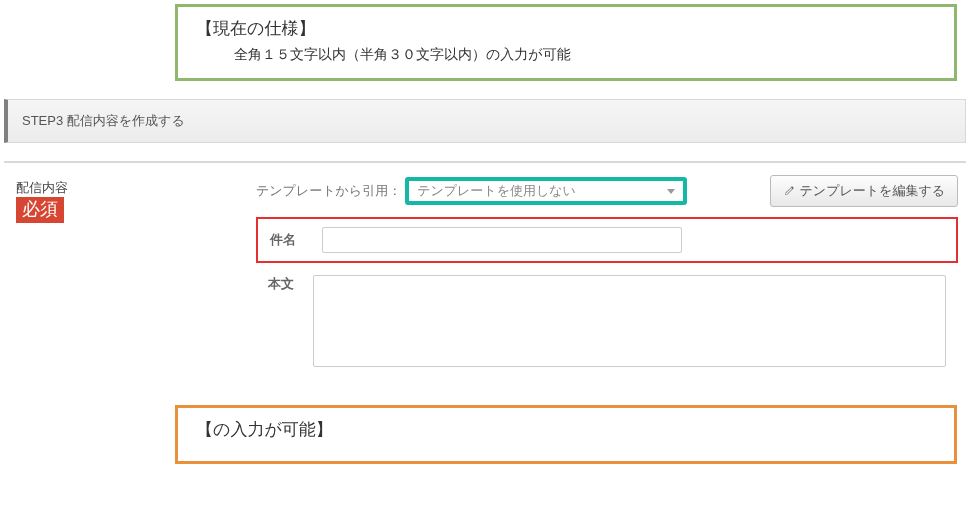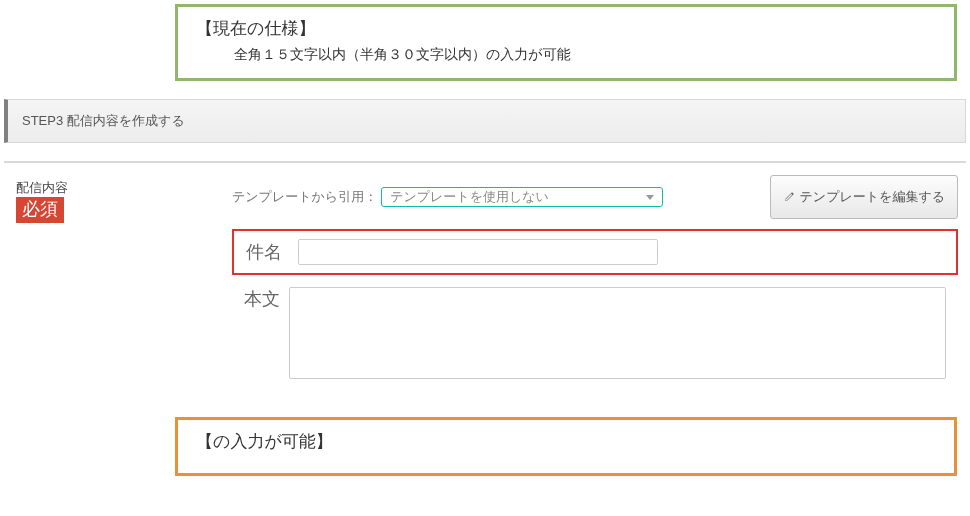--- a/index.html
+++ b/index.html
@@ -66,56 +66,57 @@
     .req-badge {
       background: #d64633;
       color: #fff;
       font-size: 18px;
       padding: 2px 6px;
       line-height: 1.2;
     }
     .right-col {
       flex: 1;
       padding: 12px 8px 8px 8px;
+      margin-left: 24px;
     }
 
     
     .template-row {
       display: flex;
       align-items: center;
       gap: 4px;
       margin-bottom: 10px;
     }
     .template-label {
       font-size: 13px;
       color: #777;
     }
     .select-box {
       flex: 0 0 282px;
-      height: 20px;
-      border: 1px solid #14b8a6;
+      height: 28px;
+      border: 4px solid #14b8a6;
       border-radius: 3px;
       background: #fff;
       display: flex;
       align-items: center;
       justify-content: space-between;
       padding: 0 8px;
       color: #888;
       font-size: 13px;
       cursor: pointer;
     }
     .caret-down {
       width: 0; height: 0;
       border-left: 4px solid transparent;
       border-right: 4px solid transparent;
       border-top: 5px solid #999;
     }
     .spacer { flex: 1; }
     .edit-btn {
-      height: 44px;
+      height: 32px;
       padding: 0 12px;
       background: linear-gradient(#fdfdfd, #e8e8e8);
       border: 1px solid #bbb;
       border-radius: 3px;
       color: #555;
       font-size: 13px;
       display: flex;
       align-items: center;
       gap: 5px;
       cursor: pointer;
@@ -126,22 +127,23 @@
     .subject-row {
       border: 2px solid #e62f2f;
       padding: 8px 12px;
       display: flex;
       align-items: center;
       gap: 10px;
       margin-bottom: 8px;
     }
     .sub-label {
       width: 42px;
-      font-size: 18px;
+      font-size: 13px;
       color: #666;
+      font-weight: bold;
     }
     .subject-input {
       flex: 1;
       max-width: 360px;
       height: 26px;
       border: 1px solid #ccc;
       border-radius: 2px;
       padding: 0 6px;
       font-size: 13px;
     }

